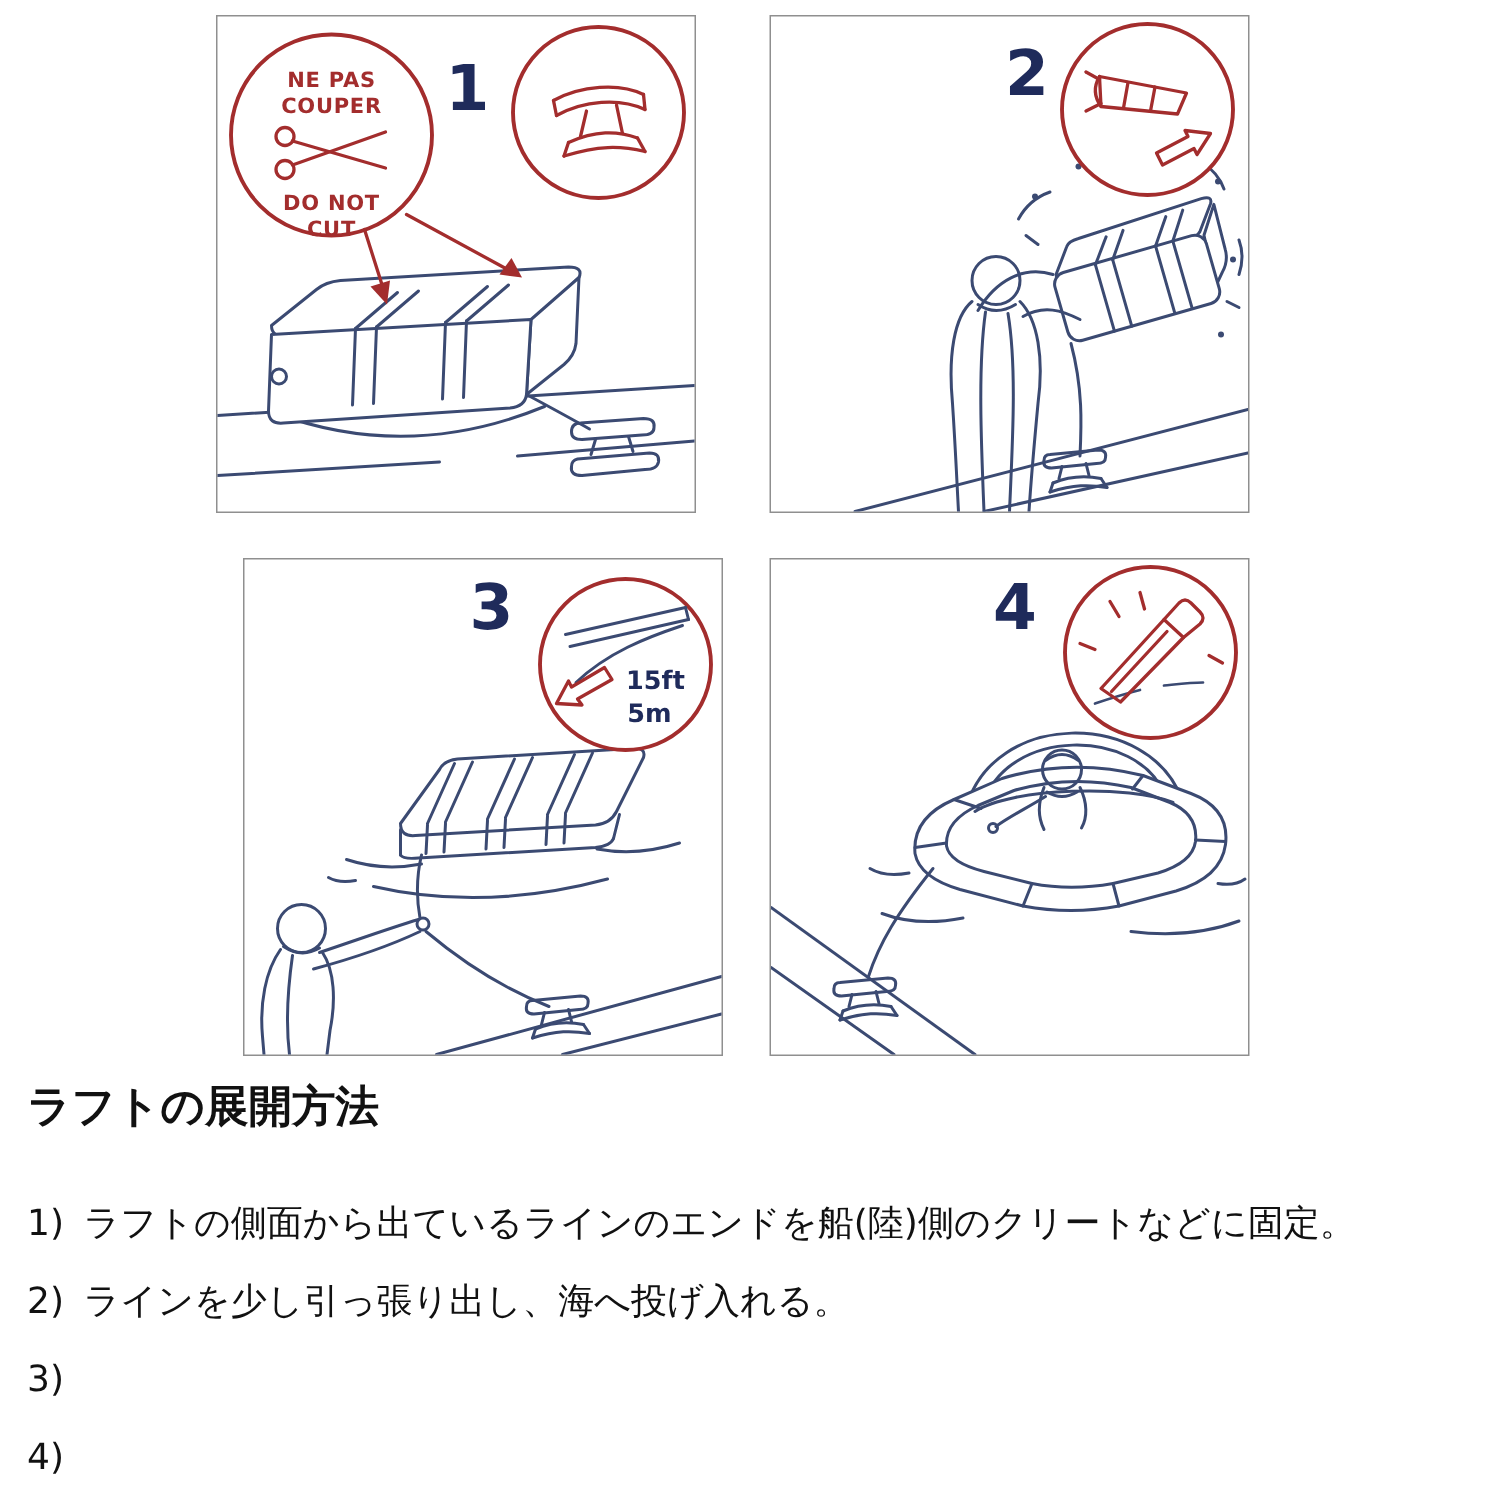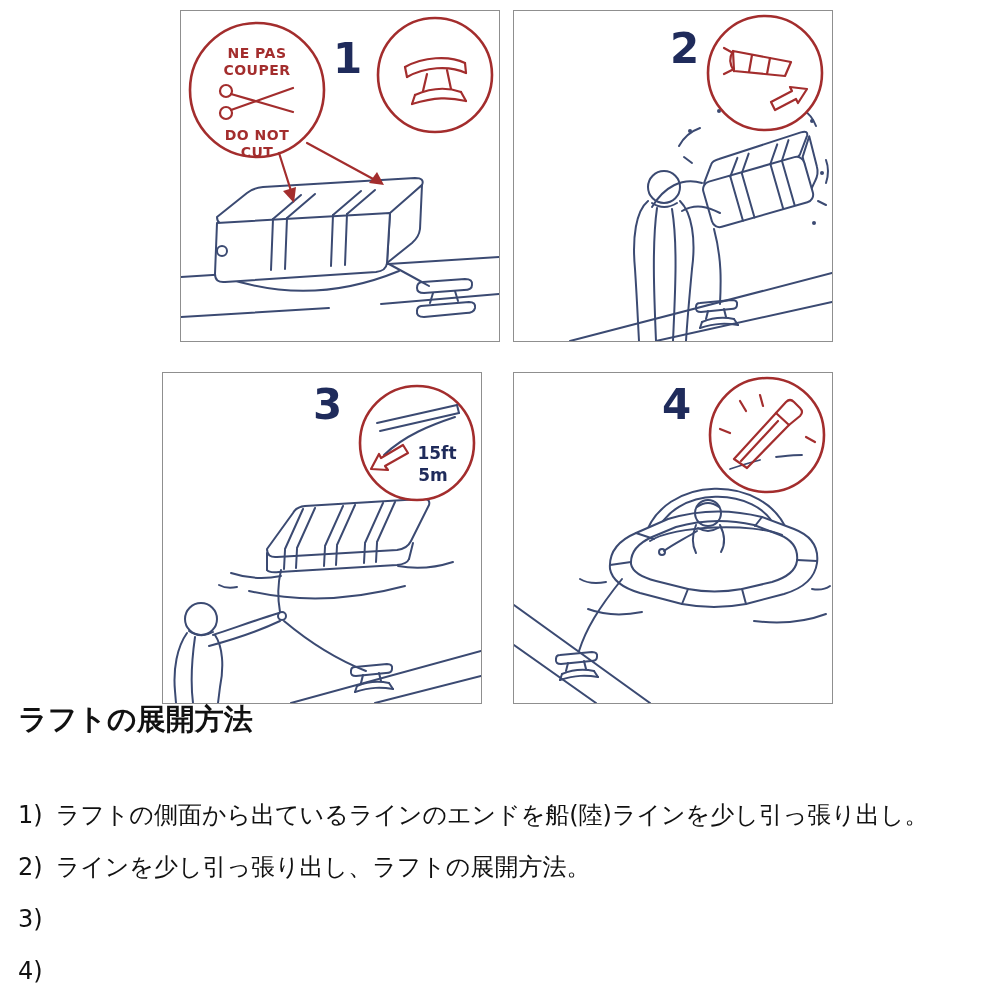--- a/index.html
+++ b/index.html
@@ -1,32 +1,32 @@
 <!DOCTYPE html>
 <html><head>
 <meta charset="utf-8">
 <style>
   html,body{margin:0;padding:0;}
   body{width:1000px;height:1000px;background:#fff;font-family:"DejaVu Sans",sans-serif;position:relative;overflow:hidden;}
   .panel{position:absolute;border:1px solid #8f8f8f;background:#fff;}
   .panel svg{display:block;width:100%;height:100%;}
-  #panel1{left:180px;top:10px;width:318px;height:330px;}
+  #panel1{left:144px;top:10px;width:318px;height:330px;}
   #panel2{left:513px;top:10px;width:318px;height:330px;}
   #panel3{left:162px;top:372px;width:318px;height:330px;}
   #panel4{left:513px;top:372px;width:318px;height:330px;}
   .ink{stroke:#3b4a72;fill:none;stroke-width:2;stroke-linecap:round;stroke-linejoin:round;}
   .inkfill{fill:#3b4a72;stroke:none;}
   .red{stroke:#a32d2d;fill:none;stroke-width:2.2;stroke-linecap:round;stroke-linejoin:round;}
   .redfill{fill:#a32d2d;stroke:none;}
   .wfill{fill:#ffffff;}
   text{font-family:"DejaVu Sans",sans-serif;}
   .num{fill:#1f2b5b;font-size:42px;font-weight:bold;}
   .warn{fill:#a32d2d;font-size:14px;font-weight:bold;text-anchor:middle;letter-spacing:.5px;}
   .dist{fill:#1f2b5b;font-size:17px;font-weight:bold;text-anchor:middle;}
-  .page-title{position:absolute;left:18px;top:700px;font-size:29px;font-weight:bold;color:#111;}
+  .page-title{position:absolute;left:18px;top:718px;font-size:29px;font-weight:bold;color:#111;}
   .instructions{position:absolute;left:18px;top:800px;width:975px;margin:0;padding:0;list-style:none;}
   .instructions li{display:flex;gap:13px;font-size:24px;color:#111;margin-bottom:22px;line-height:30px;}
   .li-label{flex:0 0 auto;}
 </style>
 </head>
 <body>
 
 <div class="panel" id="panel1">
   <svg viewBox="0 0 318 330">
     <g class="ink">
@@ -297,25 +297,25 @@
     </g>
     <text class="num" x="148" y="46">4</text>
   </svg>
 </div>
 
 <div class="page-title">ラフトの展開方法</div>
 
 <ol class="instructions">
   <li>
     <span class="li-label">1)</span>
-    <span class="li-text">ラフトの側面から出ているラインのエンドを船(陸)ラインを少し引っ張り出し。</span>
+    <span class="li-text">ラフトの側面から出ているラインのエンドを船(陸)側のクリートなどに固定。</span>
   </li>
   <li>
     <span class="li-label">2)</span>
-    <span class="li-text">ラインを少し引っ張り出し、ラフトの展開方法。</span>
+    <span class="li-text">ラインを少し引っ張り出し、海へ投げ入れる。</span>
   </li>
   <li>
     <span class="li-label">3)</span>
   </li>
   <li>
     <span class="li-label">4)</span>
   </li>
 </ol>
 
 </body></html>

